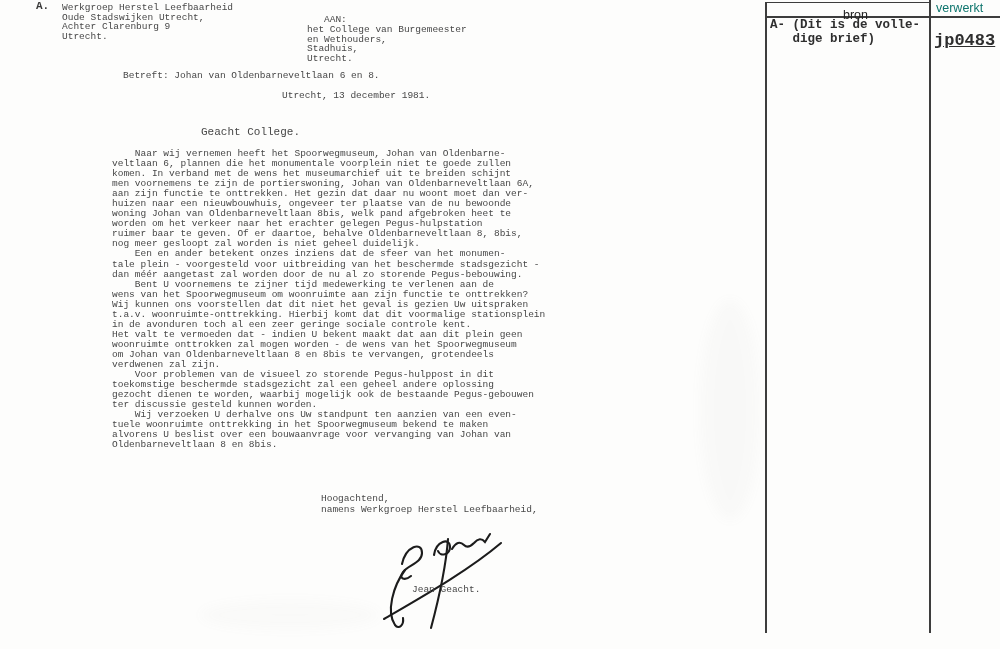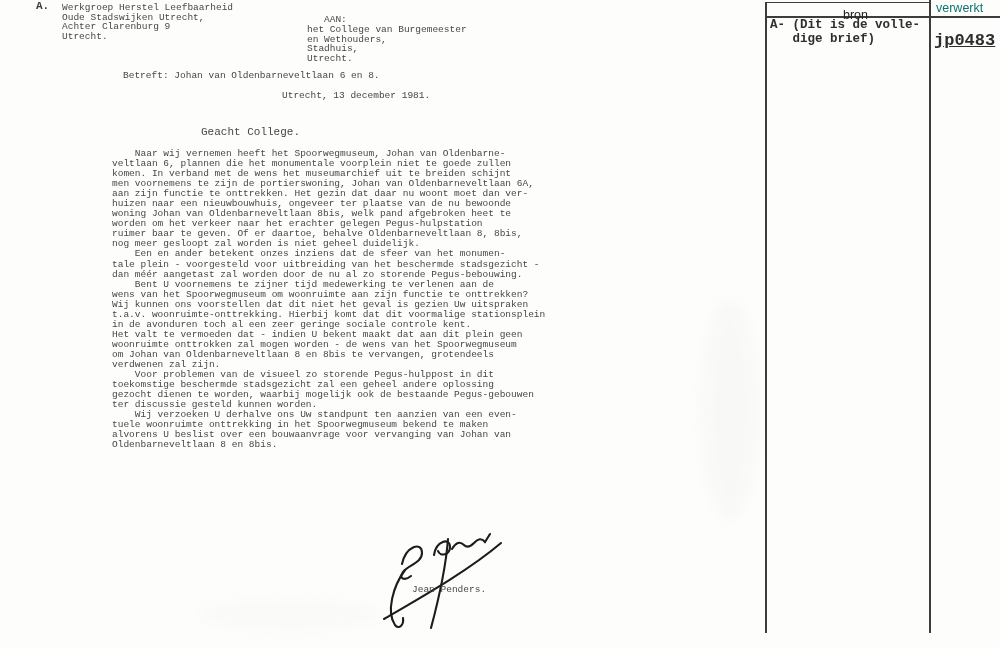--- a/index.html
+++ b/index.html
@@ -100,33 +100,35 @@
 verdwenen zal zijn.
     Voor problemen van de visueel zo storende Pegus-hulppost in dit
 toekomstige beschermde stadsgezicht zal een geheel andere oplossing
 gezocht dienen te worden, waarbij mogelijk ook de bestaande Pegus-gebouwen
 ter discussie gesteld kunnen worden.
     Wij verzoeken U derhalve ons Uw standpunt ten aanzien van een even-
 tuele woonruimte onttrekking in het Spoorwegmuseum bekend te maken
 alvorens U beslist over een bouwaanvrage voor vervanging van Johan van
 Oldenbarneveltlaan 8 en 8bis.</div>
 
+  <div class="abs closing mono pre">Hoogachtend,
+namens Werkgroep Herstel Leefbaarheid,</div>
 
   <svg class="abs sig-svg" width="134" height="104" viewBox="0 0 134 104" fill="none">
     <g stroke="#1c1c1c" stroke-width="2.1" stroke-linecap="round" fill="none">
       <path d="M26,36 C30,18 46,13 46,25 C46,35 32,37 27,44 C22,51 29,53 35,48"></path>
       <path d="M29,42 C17,58 10,84 19,97 C23,102 28,97 27,90"></path>
       <path d="M8,91 C44,70 92,43 125,15"></path>
       <path d="M58,27 C60,13 74,9 74,19 C74,27 64,29 62,23"></path>
       <path d="M76,21 q6,-10 12,-4 q4,4 10,-2 q6,-7 11,-1 l5,-8"></path>
       <path d="M72,11 C70,38 63,70 55,100"></path>
     </g>
   </svg>
 
-  <div class="abs signer mono">Jean Penders.</div>
+  <div class="abs signer mono">Jean Geacht.</div>
 
 
   <div class="abs tbl-line tbl-vline-left"></div>
   <div class="abs tbl-line tbl-vline-mid"></div>
   <div class="abs tbl-line tbl-hline-top"></div>
   <div class="abs tbl-line tbl-hline-header"></div>
 
   <div class="abs hdr-bron sans">bron</div>
   <div class="abs hdr-verwerkt sans">verwerkt</div>
 

